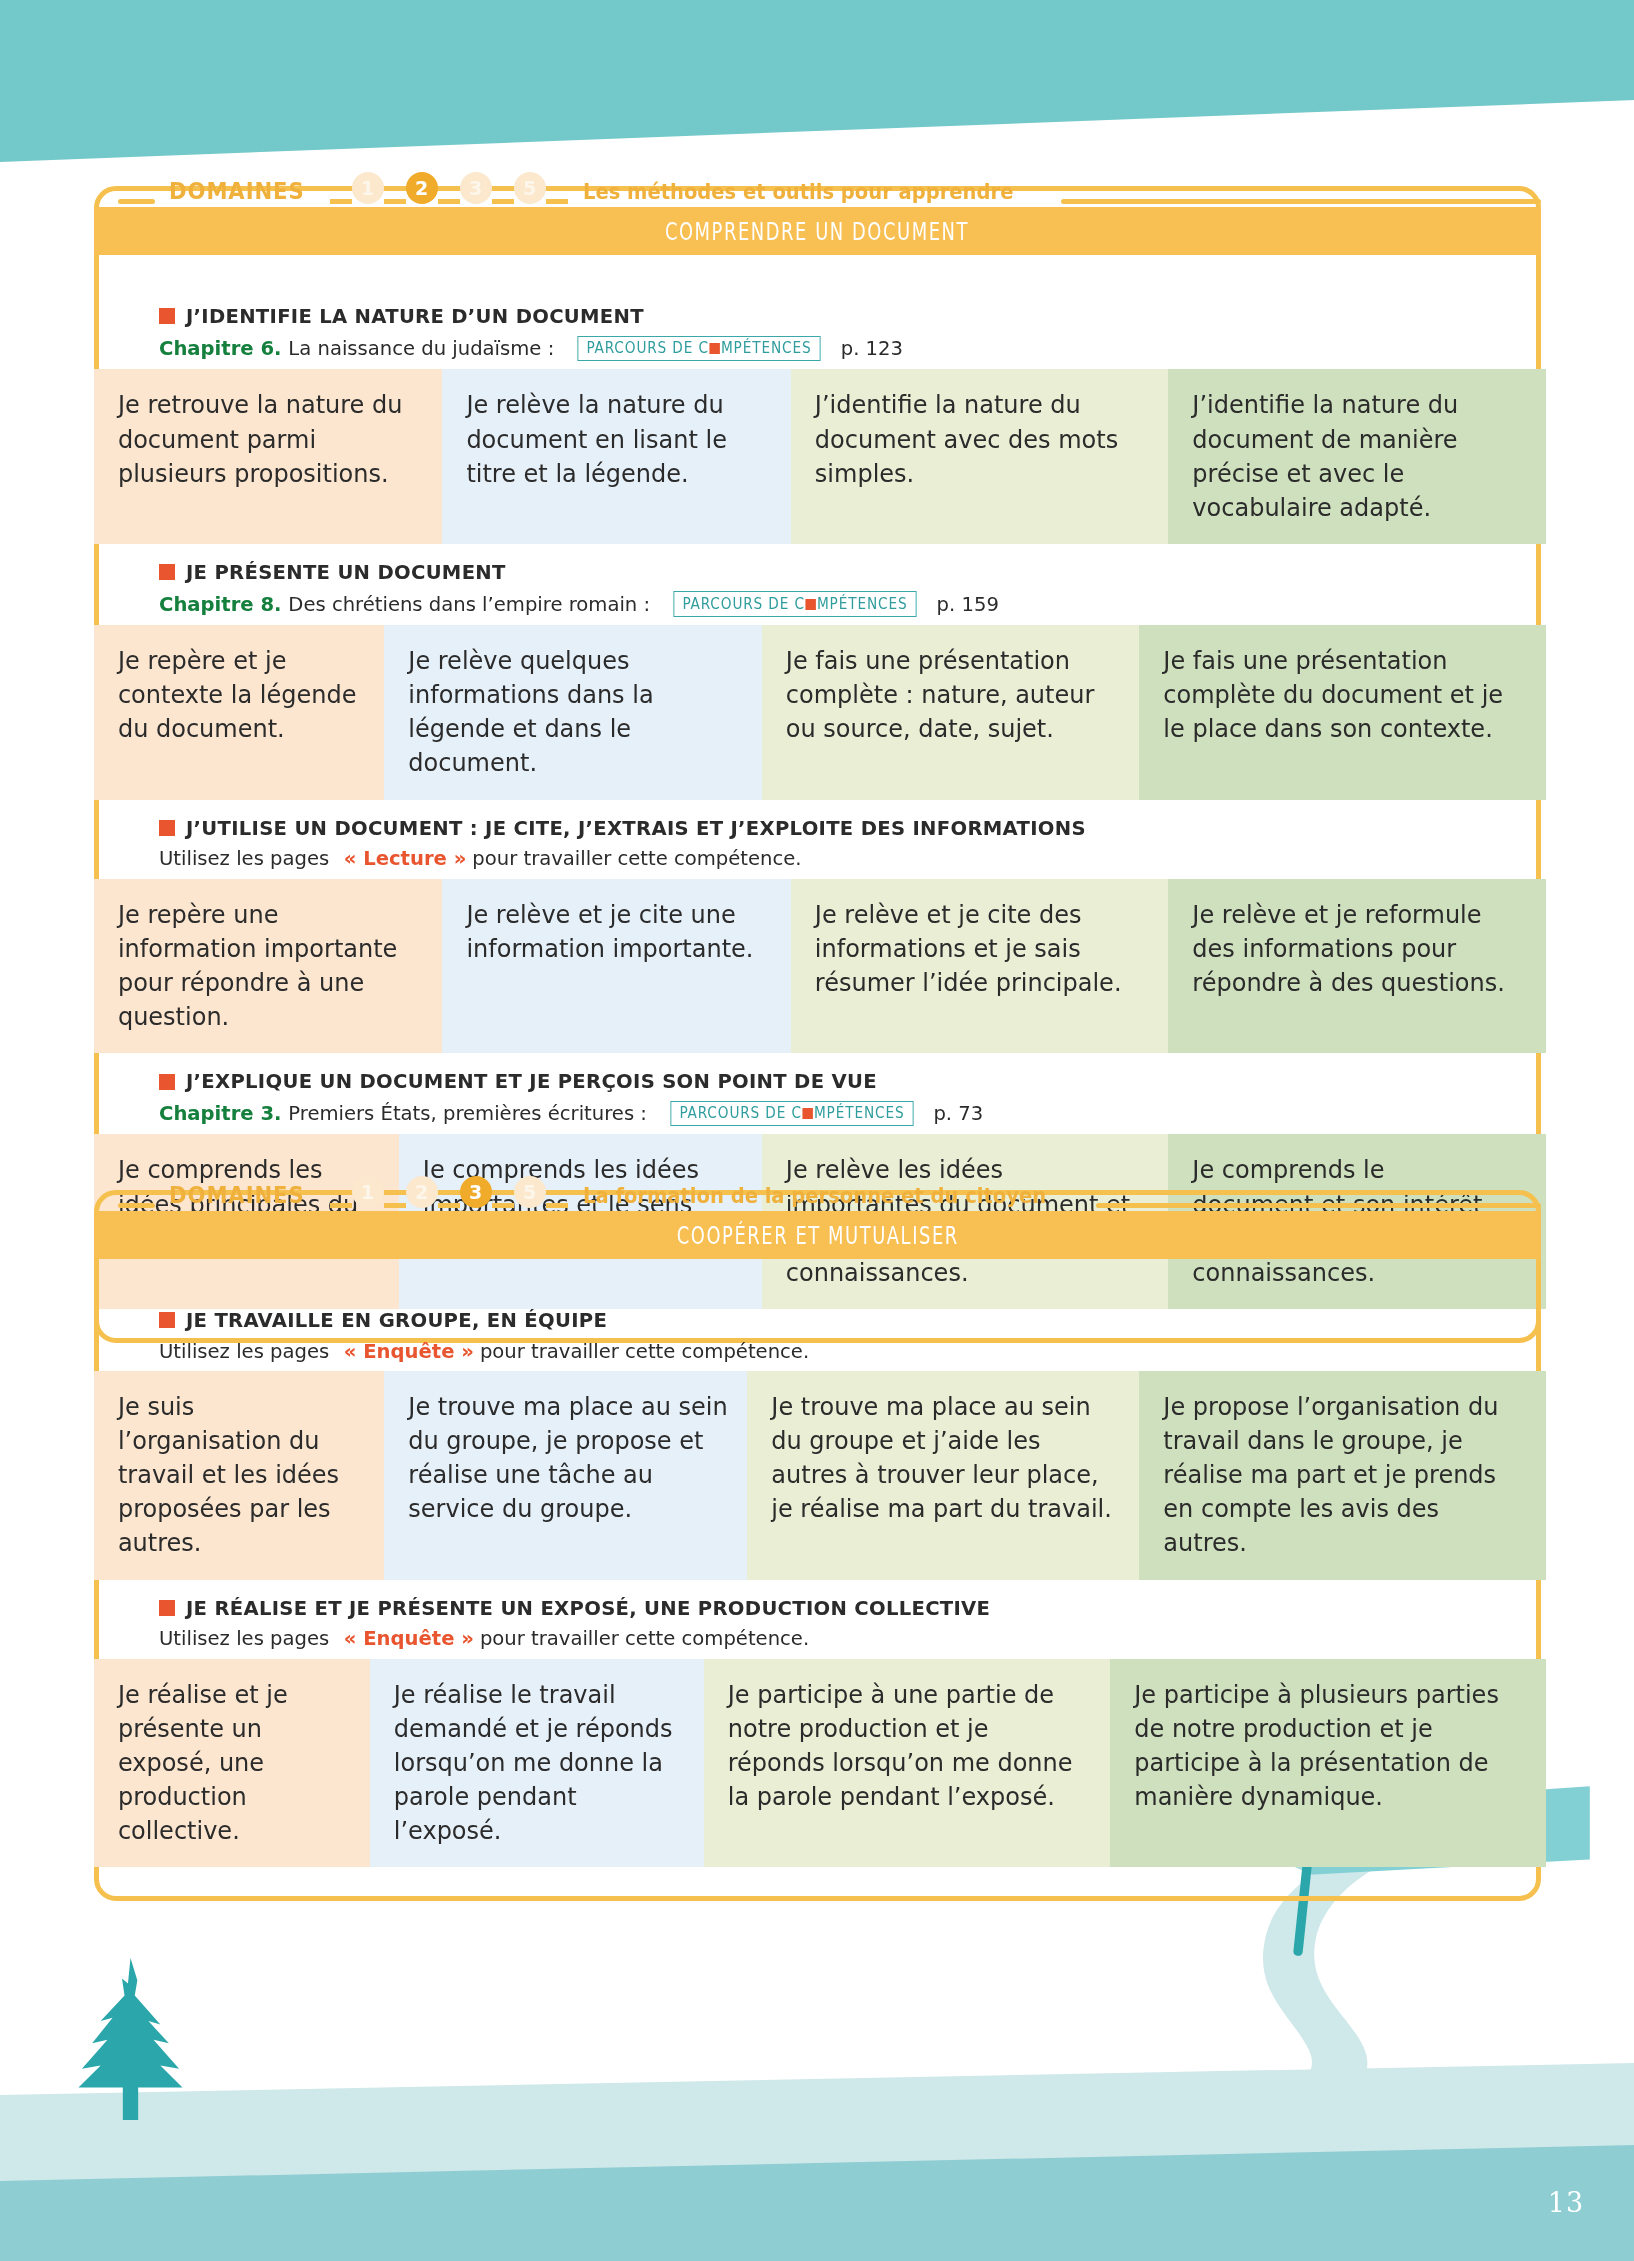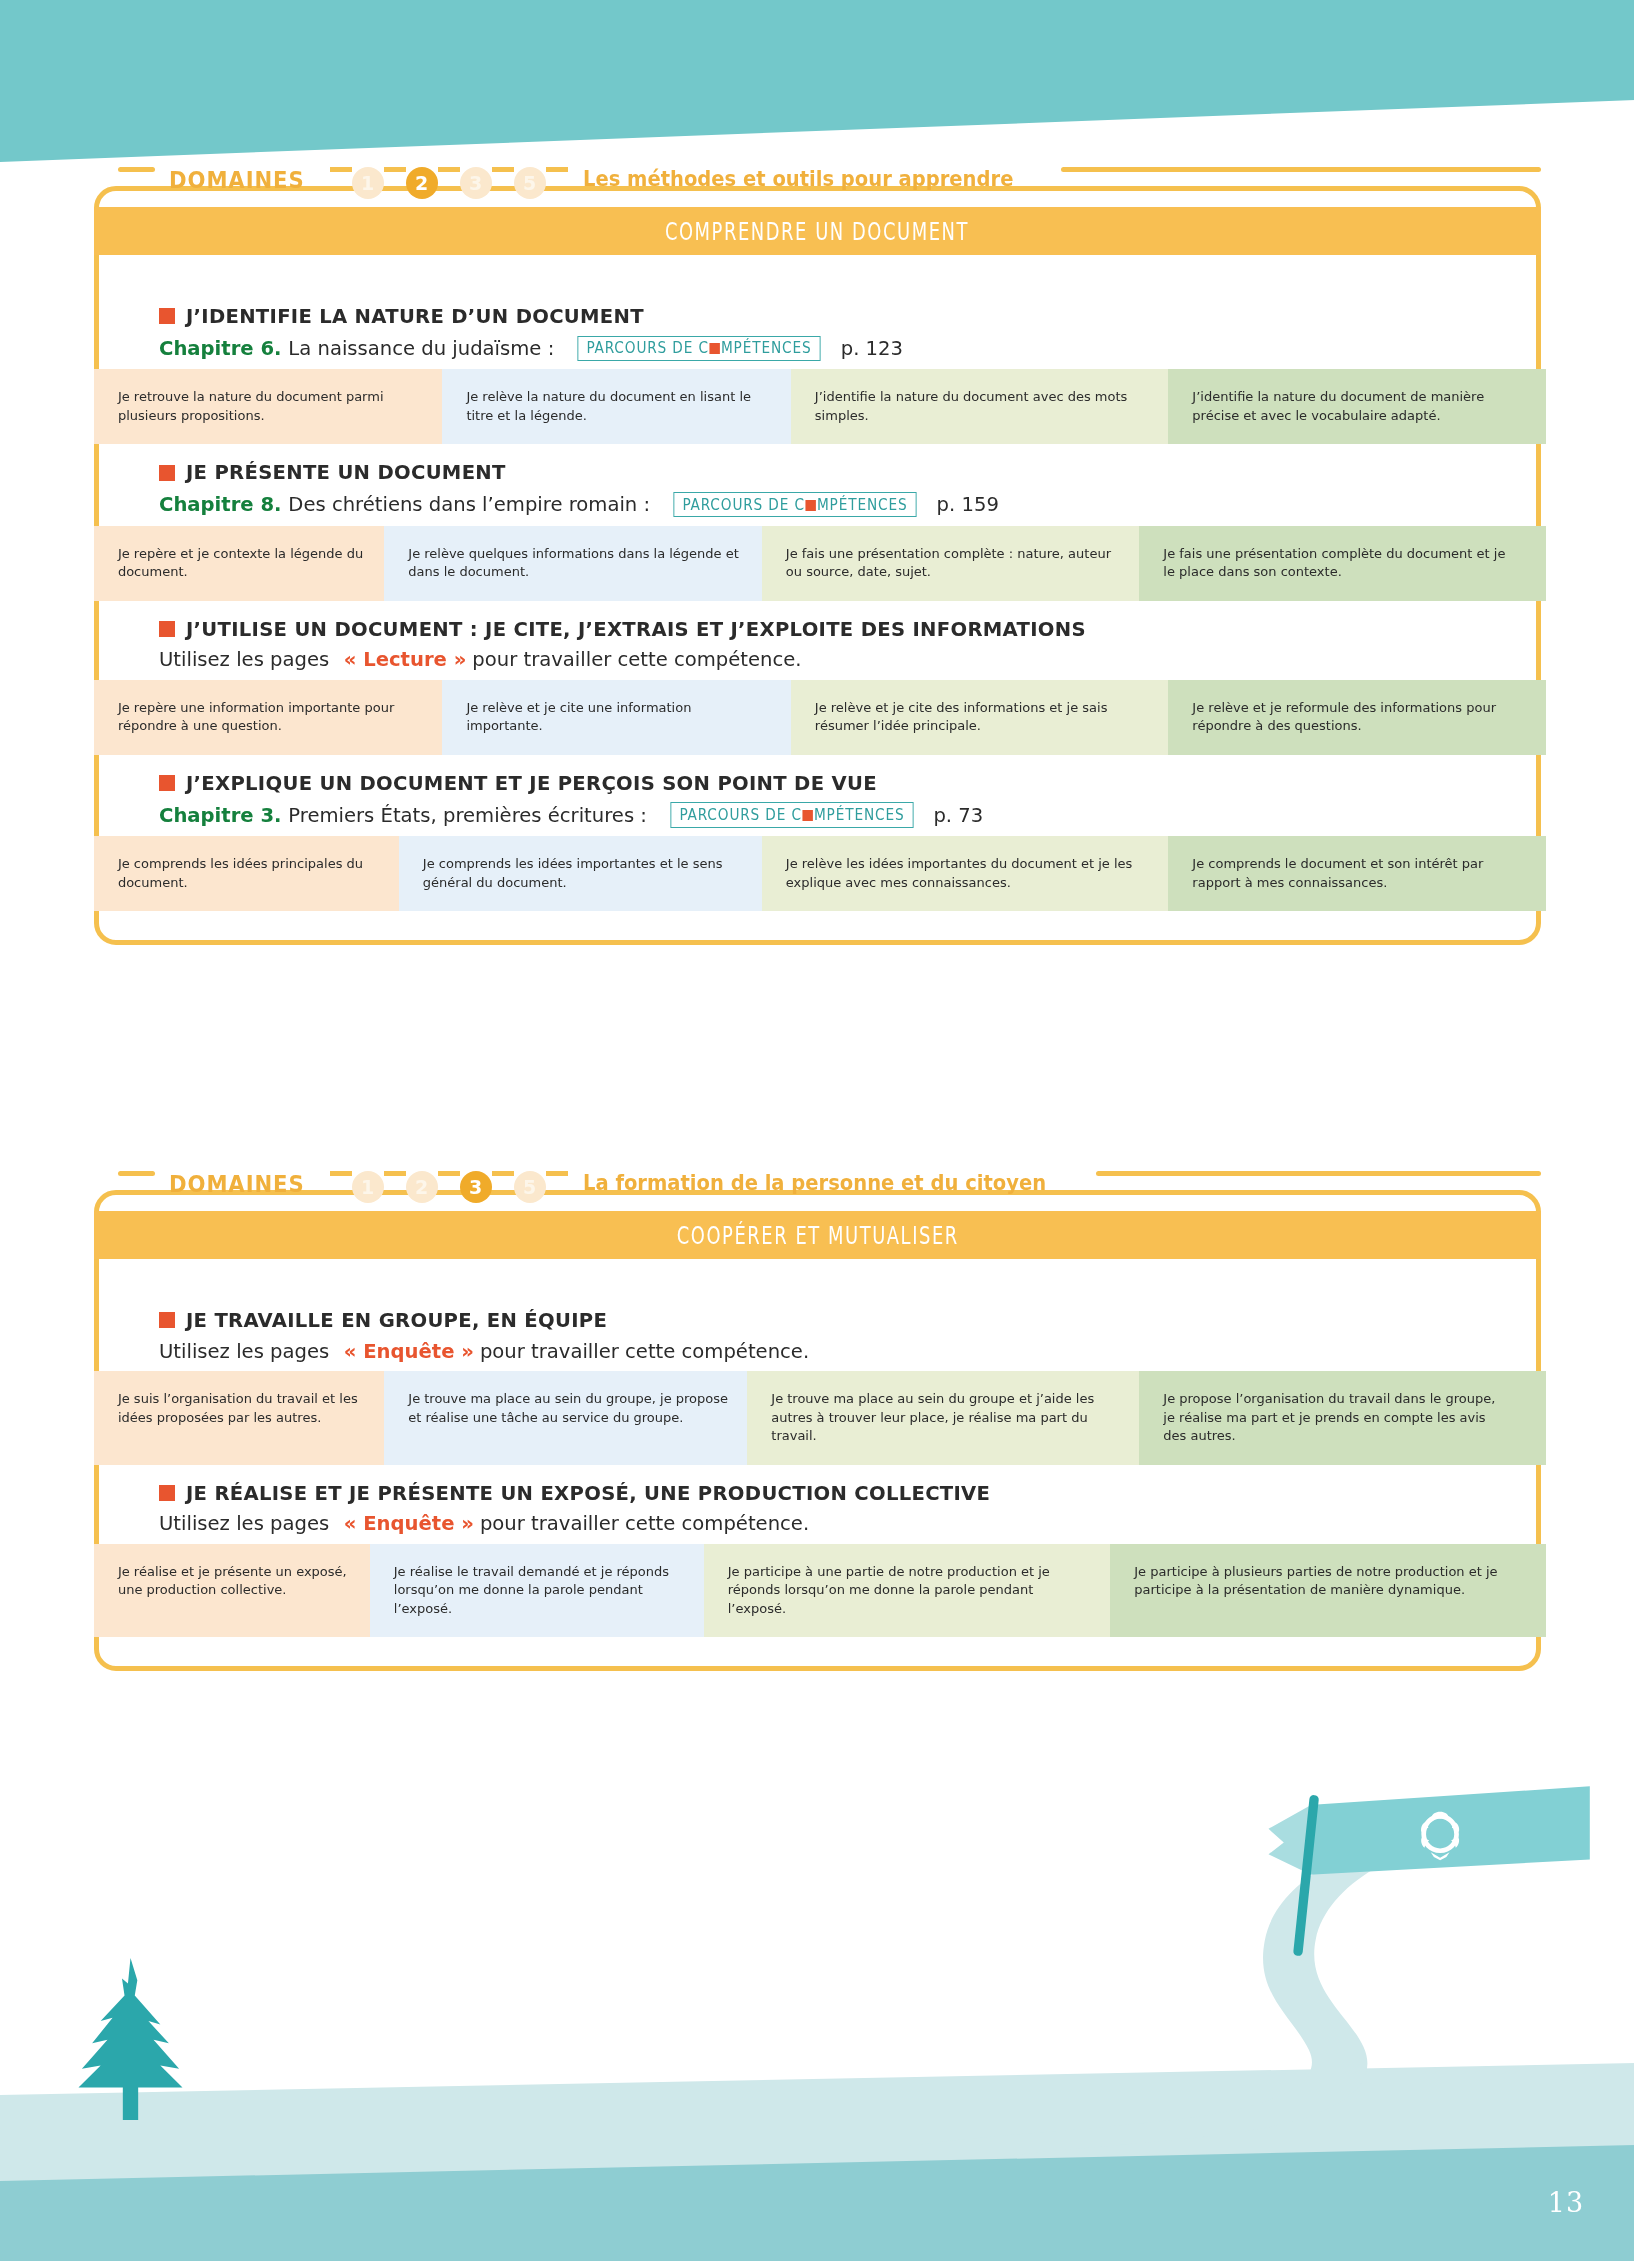--- a/index.html
+++ b/index.html
@@ -90,21 +90,21 @@
     width: 1447px;
   }
   #section-1 { top: 167px; }
   #section-2 { top: 1171px; }
 
   
   .domains-row {
     position: relative;
     height: 37px;
     display: flex;
-    align-items: flex-start;
+    align-items: flex-end;
     padding-left: 24px;
     z-index: 4;
   }
   .domains-leadline {
     width: 37px; height: 5.1px;
     background: #f5c04e;
     border-radius: 2.6px;
   }
   .domains-label {
     color: #f0b03c;
@@ -266,21 +266,21 @@
   
   .levels {
     position: relative;
     display: flex;
     margin-left: -5.1px;
     width: 1452px;
   }
   .lvl {
     position: relative;
     padding: 19px 19px 19px 24px;
-    font-size: 13px;
+    font-size: 24px;
     line-height: 1.42;
     color: #2b2b2b;
     font-family: "DejaVu Sans", "Liberation Sans", sans-serif;
   }
   .lvl.l1 { background: #fce6cf; }
   .lvl.l2 { background: #e6f0f9; }
   .lvl.l3 { background: #e9eed4; }
   .lvl.l4 {
     background: #cee0bd;
     padding-right: 38px;

